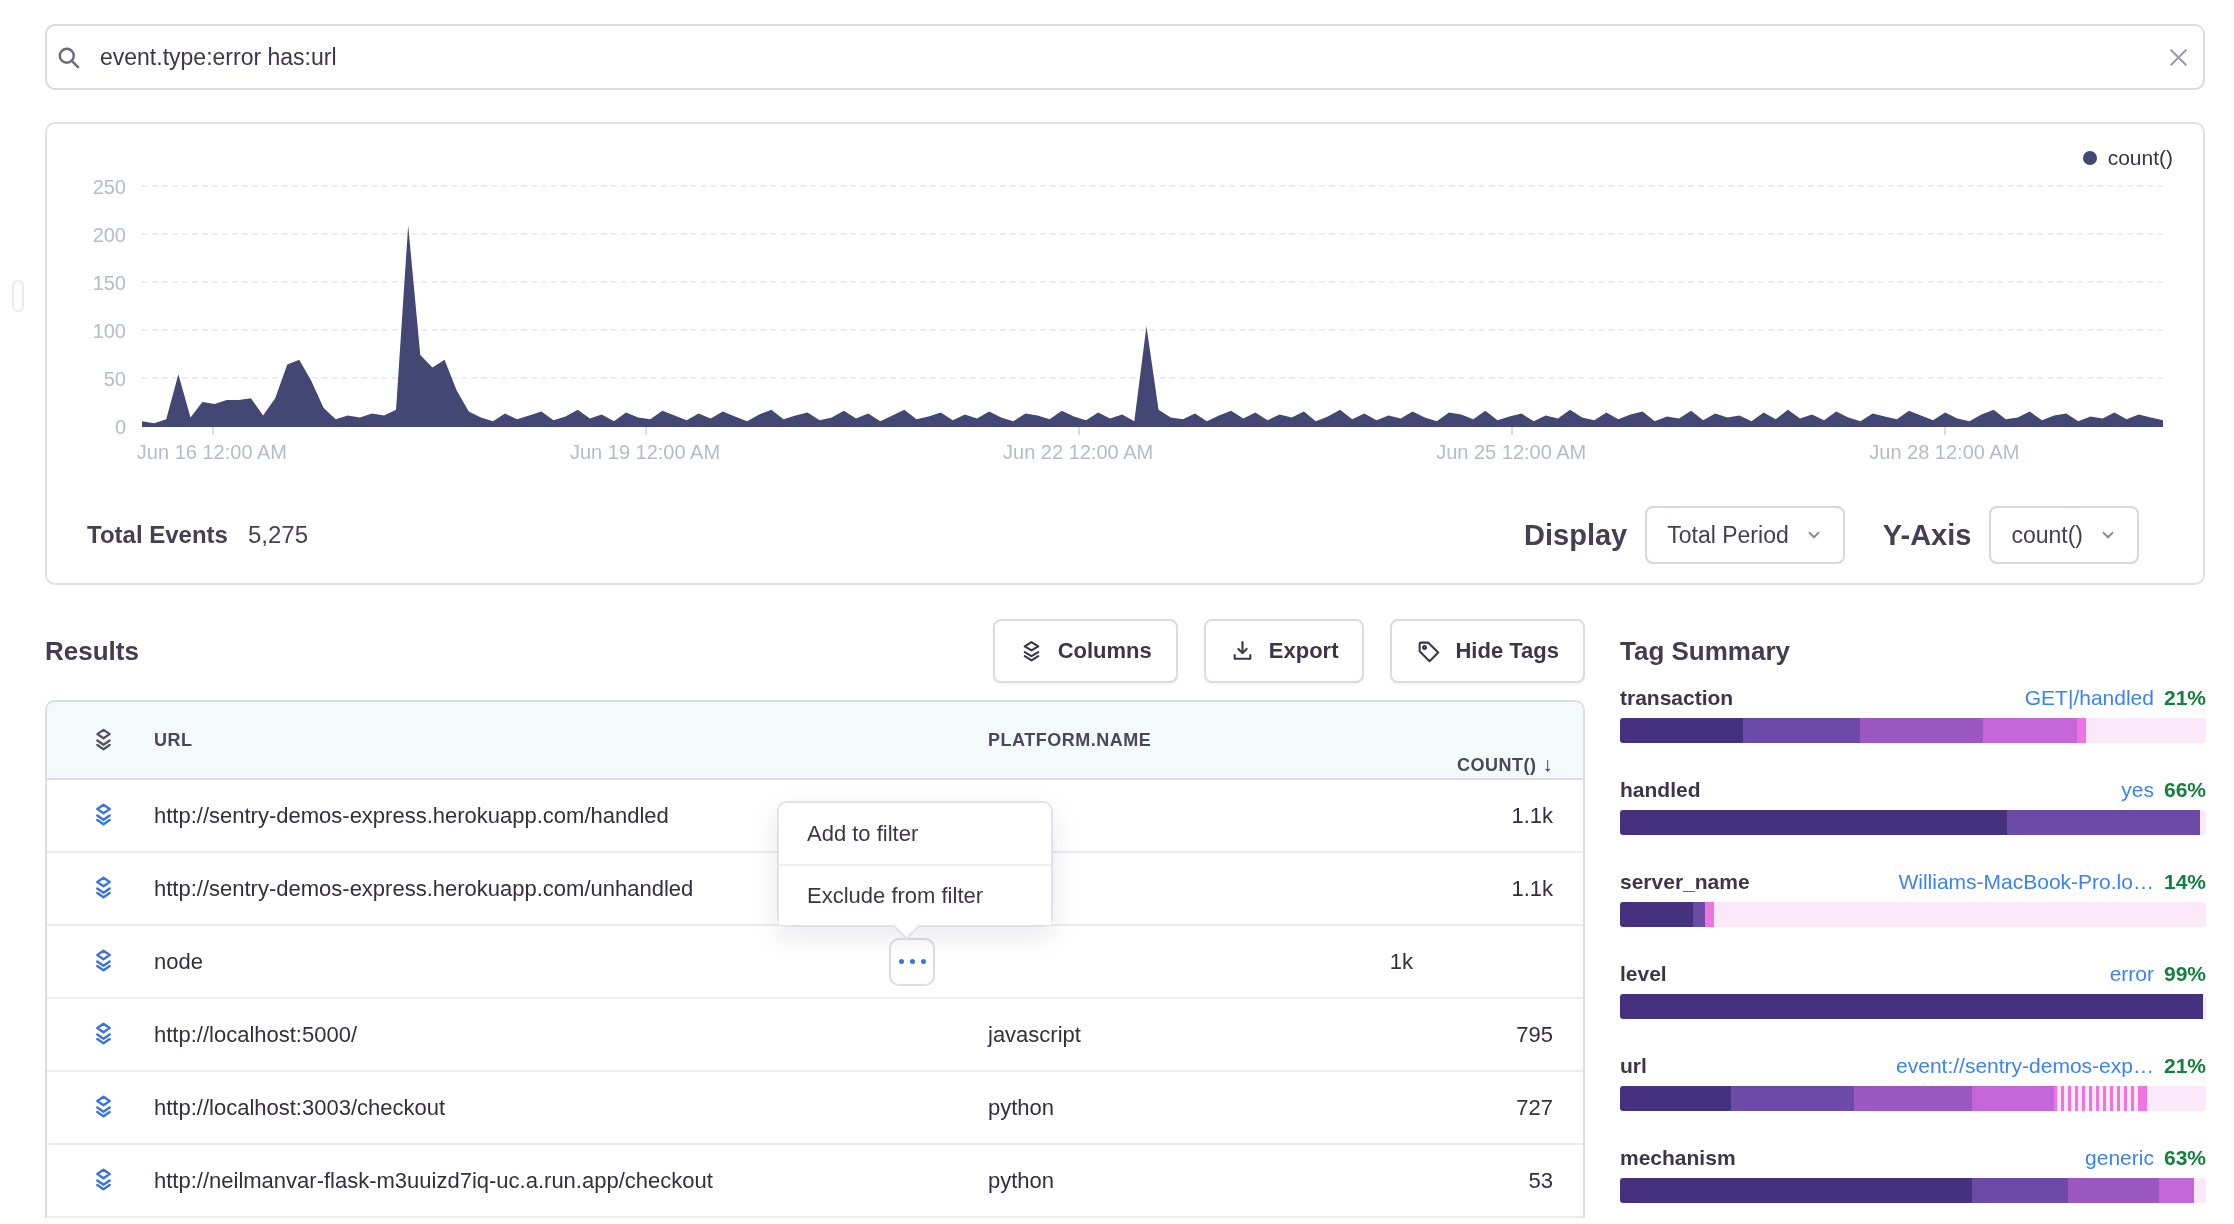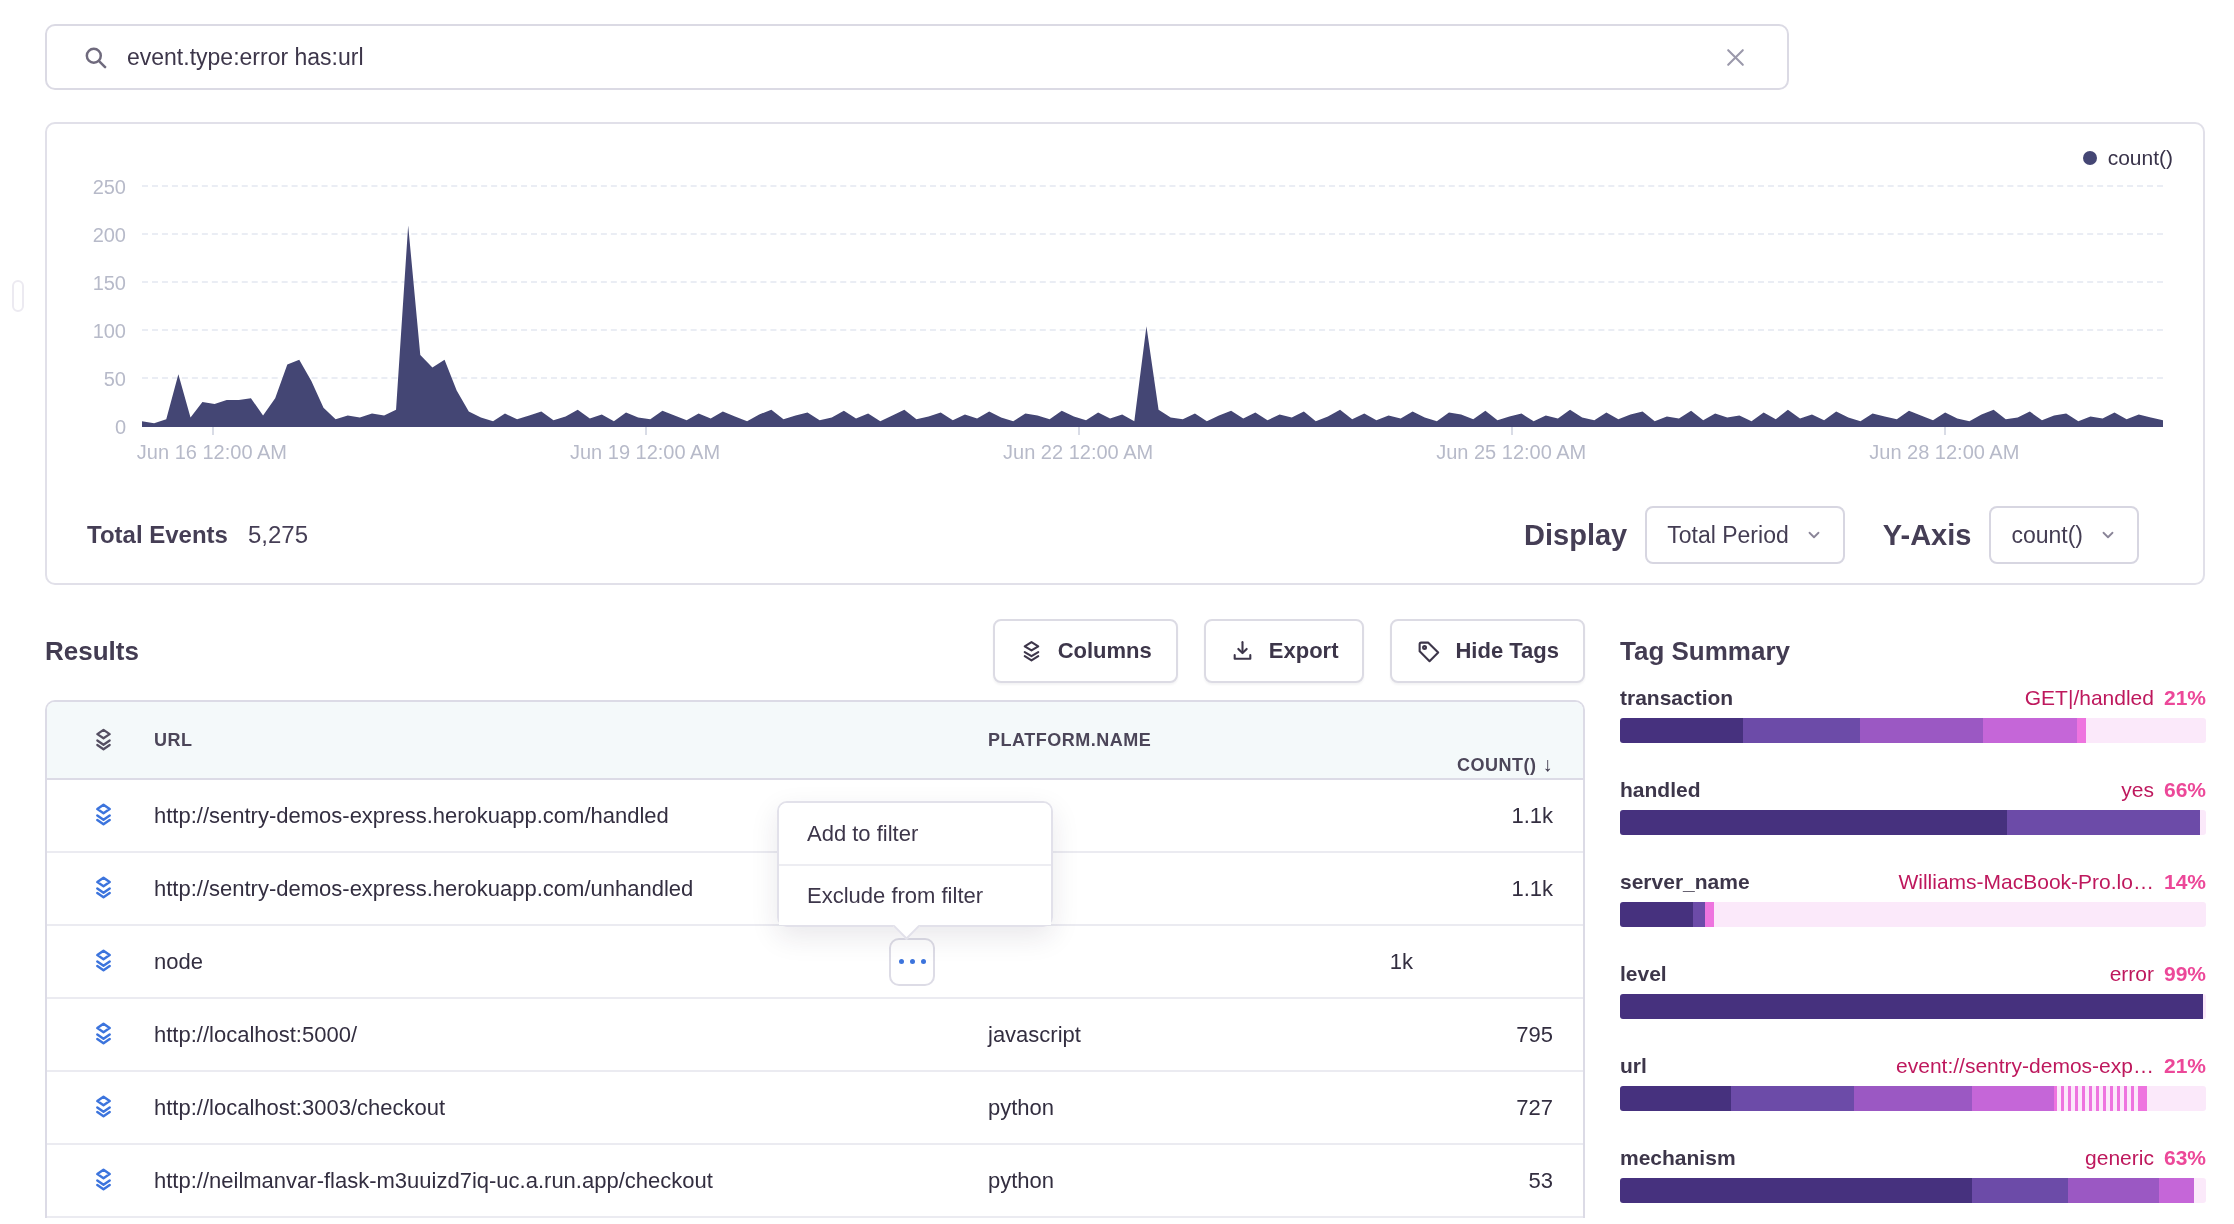--- a/index.html
+++ b/index.html
@@ -5,23 +5,23 @@
   * { margin:0; padding:0; box-sizing:border-box; }
   html,body { width:2234px; height:1224px; overflow:hidden; background:#fff;
     font-family:"Liberation Sans", sans-serif; color:#3d364a; }
   .page { position:relative; width:2234px; height:1224px; }
 
   
   .side-handle { position:absolute; left:12px; top:280px; width:12px; height:32px;
     border:2px solid #eceaf1; border-radius:6px; background:#fff; }
 
   
-  .search-bar { position:absolute; left:45px; top:24px; width:1744px; height:66px;
+  .search-bar { position:absolute; left:45px; top:24px; width:2160px; height:66px;
     border:2px solid #dbdae4; border-radius:10px; display:flex; align-items:center;
-    padding:0 35px; background:#fff; }
+    padding:0 8px; background:#fff; }
   .search-bar svg { flex:0 0 auto; }
   .search-input { border:none; outline:none; flex:1 1 auto; font-size:23px; color:#3d364a;
     margin-left:18px; font-family:"Liberation Sans", sans-serif; background:transparent; }
   .clear-btn { background:none; border:none; cursor:pointer; display:flex; padding:4px; }
 
   
   .chart-panel { position:absolute; left:45px; top:122px; width:2160px; height:463px;
     border:2px solid #e1e0e9; border-radius:10px; background:#fff; }
   .legend { position:absolute; top:22px; right:30px; display:flex; align-items:center;
     gap:11px; font-size:21px; color:#39334a; }
@@ -87,22 +87,22 @@
   .caret { position:absolute; bottom:-11px; left:118px; width:19px; height:19px;
     background:#fff; transform:rotate(45deg); border-right:2px solid #e2e1ea;
     border-bottom:2px solid #e2e1ea; }
 
   
   .tag-summary { position:absolute; left:1620px; top:618px; width:586px; }
   .tag-summary .results-header { height:66px; }
   .tag-item { margin-bottom:33px; }
   .tag-label-row { display:flex; align-items:baseline; font-size:21px; line-height:28px; }
   .tag-key { font-weight:bold; color:#3d364a; }
-  .tag-val { margin-left:auto; color:#be185d; white-space:nowrap; }
-  .tag-pct { font-weight:bold; color:#ec4899; margin-left:10px; }
+  .tag-val { margin-left:auto; color:#3b82f6; white-space:nowrap; }
+  .tag-pct { font-weight:bold; color:#15803d; margin-left:10px; }
   .tag-bar { display:flex; height:25px; border-radius:3px; overflow:hidden; margin-top:6px; }
   .seg { height:100%; flex:0 0 auto; }
   .seg-dots { background-image:repeating-linear-gradient(90deg,#ee74df 0 3px,#fbe9fa 3px 7px); }
 </style>
 </head>
 <body>
 
 <div class="page">
 
   <div class="side-handle"></div>

